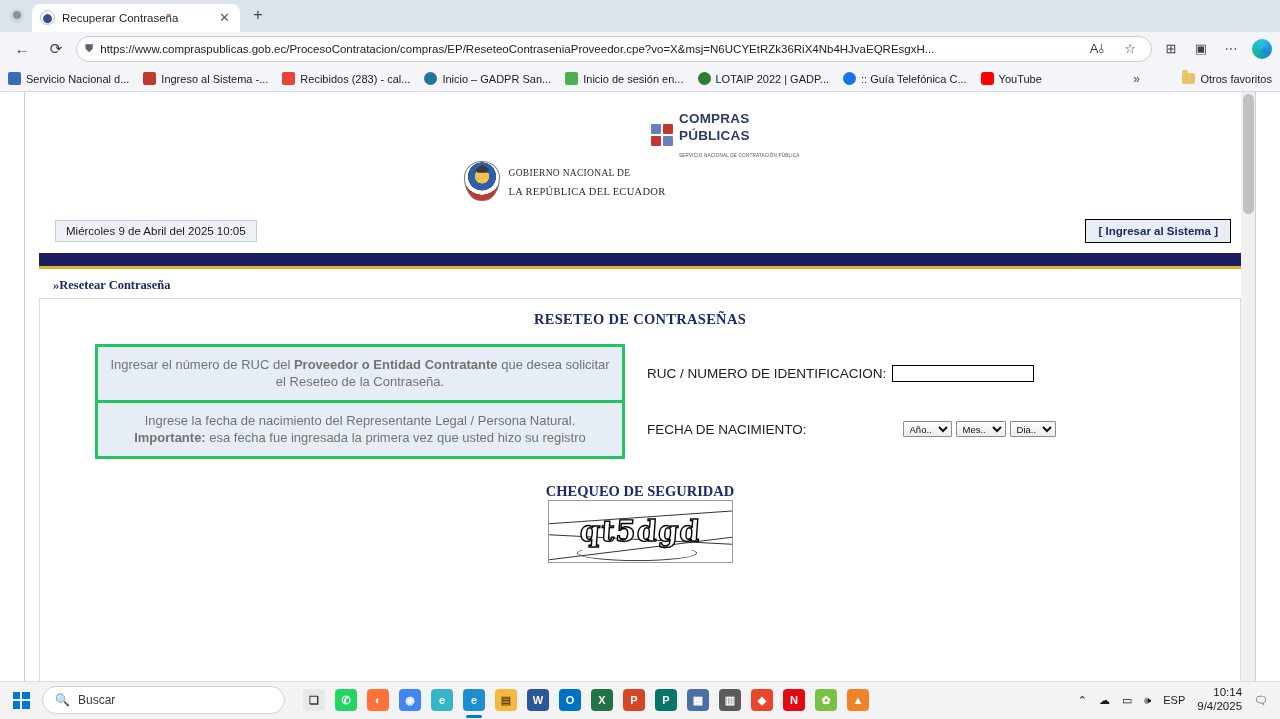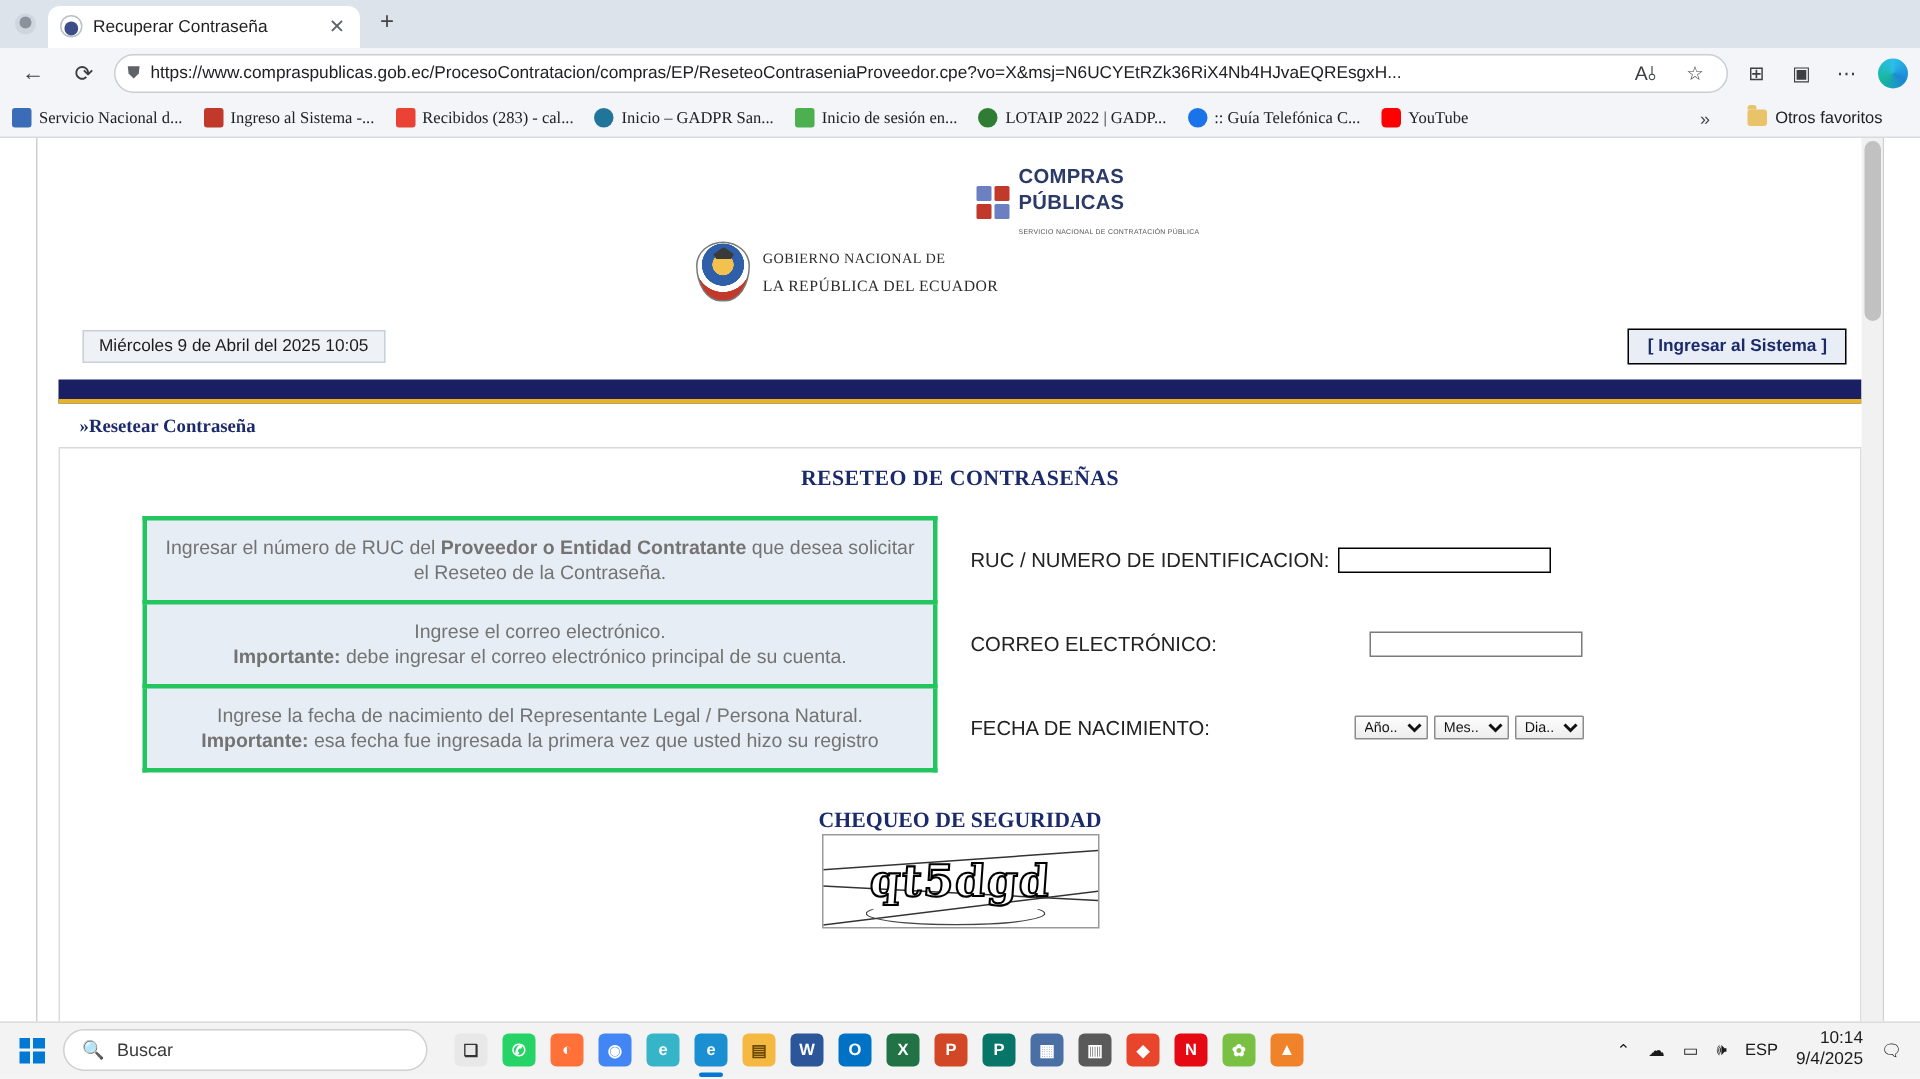--- a/index.html
+++ b/index.html
@@ -113,27 +113,27 @@
     height: 27px;
     background: #f3f5f8;
     display: flex; align-items: center;
     padding: 0 8px; gap: 14px;
     font-size: 11px;
     color: #202124;
     border-bottom: 1px solid #d7dbe0;
     position: relative;
     white-space: nowrap;
   }
-  .bm { display:flex; align-items:center; gap:5px;font-family:Liberation Serif, serif; }
+  .bm { display:flex; align-items:center; gap:5px; }
   .bm .bm-ico {
     width: 13px; height: 13px; border-radius: 2px;
     display:inline-block; flex:0 0 auto;
   }
   .bm-overflow { position:absolute; right: 140px; color:#444; font-size: 12px;}
-  .bm-folder { position:absolute; right: 25px; display:flex; align-items:center; gap:5px;}
+  .bm-folder { position:absolute; right: 8px; display:flex; align-items:center; gap:5px;}
   .folder-ico {
     width: 13px; height: 11px; background:#e9c36a; border-radius: 2px;
     position: relative;
   }
   .folder-ico::before{
     content:""; position:absolute; top:-3px; left:0; width:6px;height:3px;
     background:#e9c36a; border-radius:2px 2px 0 0;
   }
 
   
@@ -525,32 +525,20 @@
             </td>
             <td class="cell-field">
               <div class="field-row">
                 <span class="field-label">RUC / NUMERO DE IDENTIFICACION:</span>
                 <input class="inp ruc" type="text" value="" style="">
               </div>
             </td>
           </tr>
           <tr>
             <td class="cell-desc">
-              <span>Ingrese el correo electrónico.</span><br>
-              <b>Importante:</b><span> debe ingresar el correo electrónico principal de su cuenta.</span>
-            </td>
-            <td class="cell-field">
-              <div class="field-row">
-                <span class="field-label">CORREO ELECTRÓNICO:</span>
-                <input class="inp mail" type="text" value="" style="">
-              </div>
-            </td>
-          </tr>
-          <tr>
-            <td class="cell-desc">
               <span>Ingrese la fecha de nacimiento del Representante Legal / Persona Natural.</span><br>
               <b>Importante:</b><span> esa fecha fue ingresada la primera vez que usted hizo su registro</span>
             </td>
             <td class="cell-field">
               <div class="field-row">
                 <span class="field-label">FECHA DE NACIMIENTO:</span>
                 <span class="selects">
                   <select class="sel"><option>Año..</option></select>
                   <select class="sel"><option>Mes..</option></select>
                   <select class="sel"><option>Dia..</option></select>

